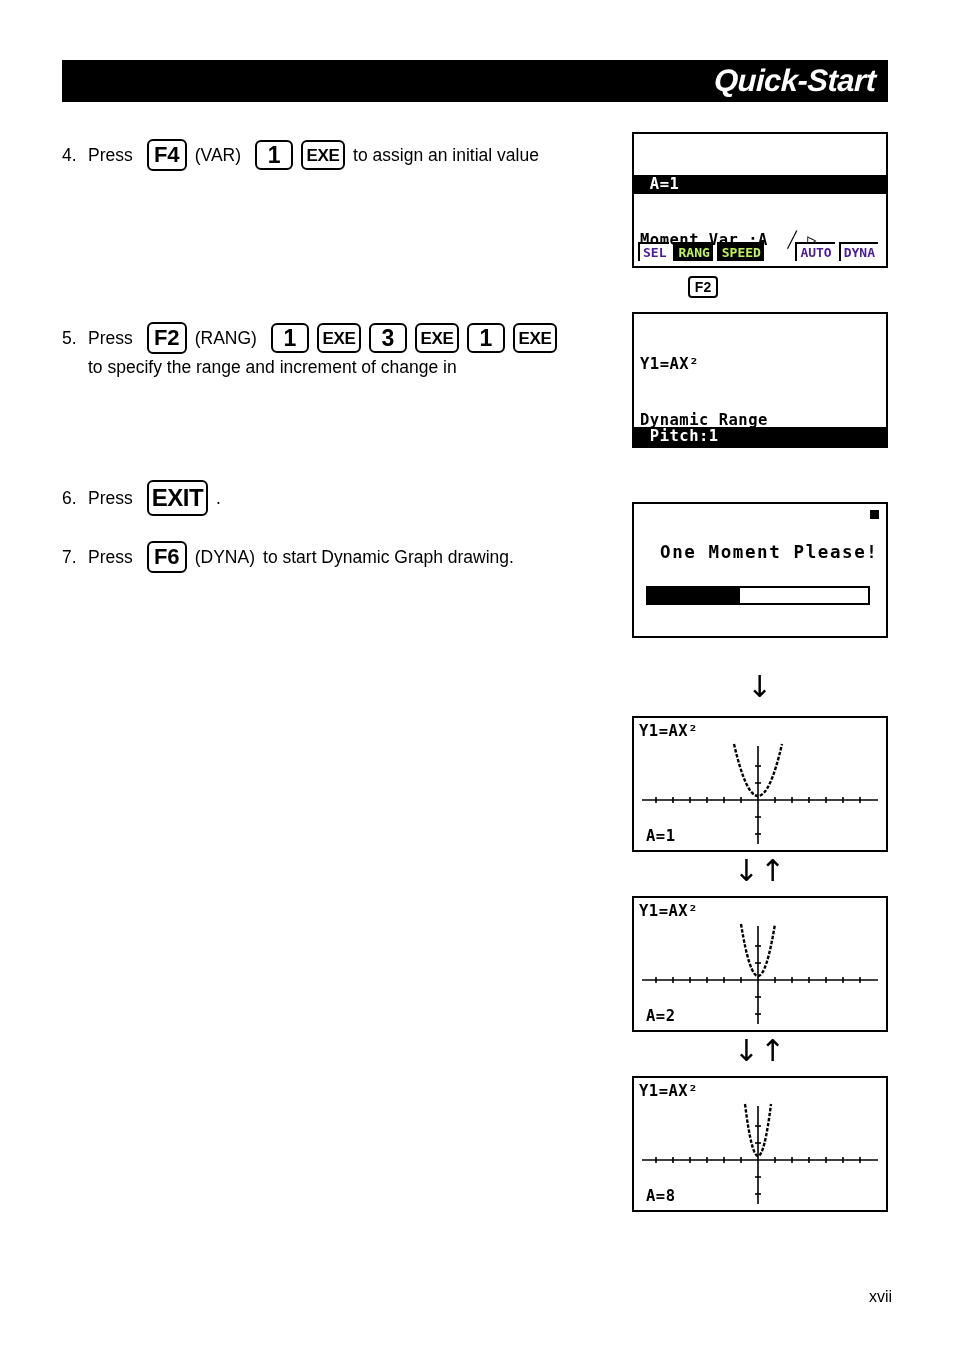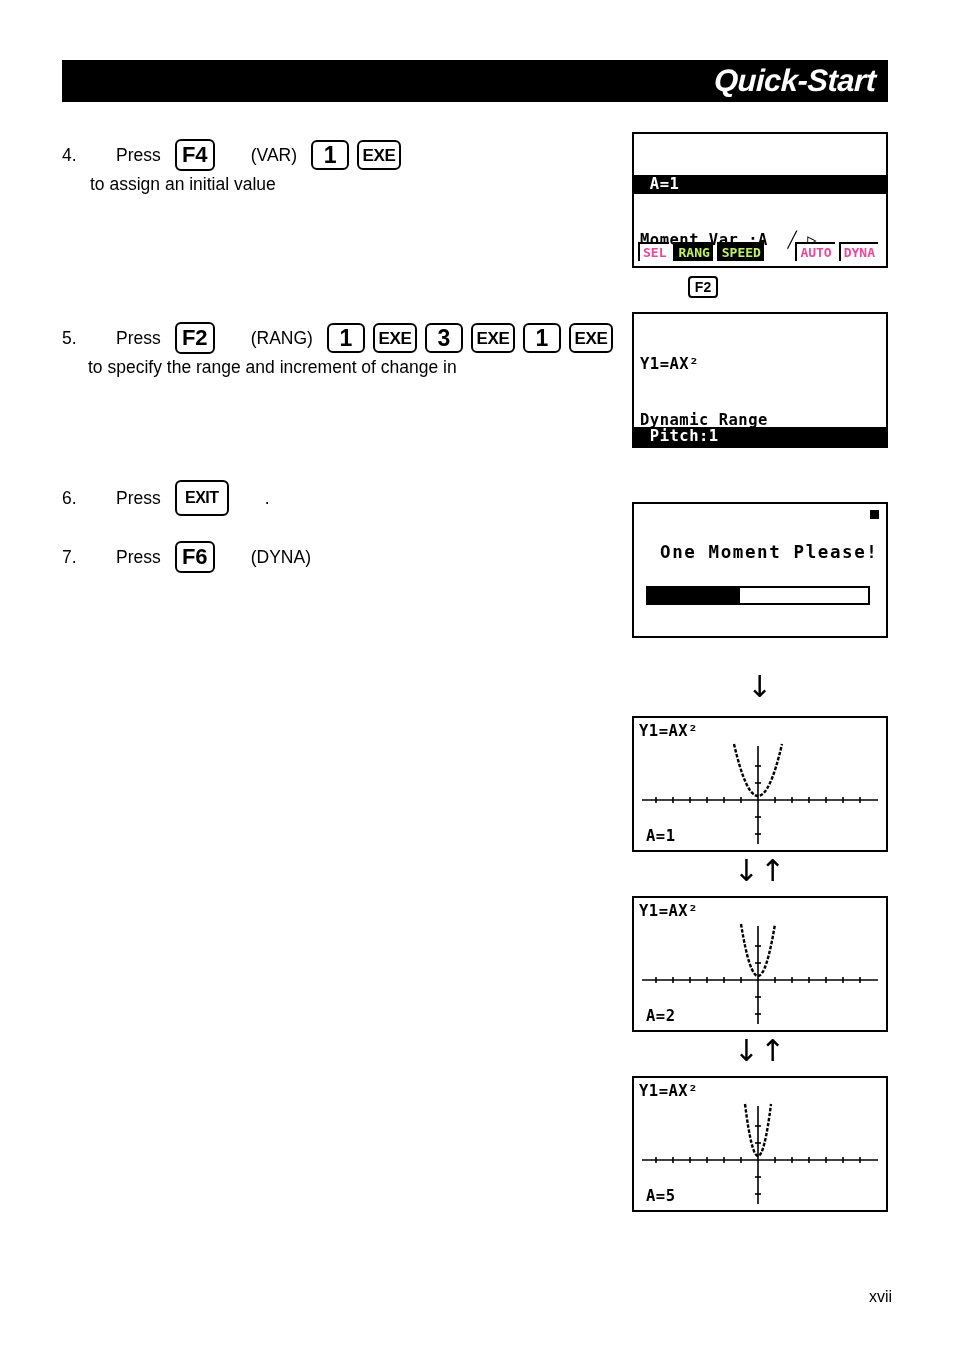--- a/index.html
+++ b/index.html
@@ -50,21 +50,21 @@
     display: flex;
     align-items: center;
     flex-wrap: wrap;
     gap: 0px;
   }
   .step-num {
     display: inline-block;
     width: 26px;
     flex: 0 0 26px;
   }
-  .step-txt { white-space: pre; margin-left: 28px; }
+  .step-txt { white-space: pre; }
   .step-cont {
     margin-left: 26px;
     white-space: pre-wrap;
   }
 
   
   .key {
     display: inline-flex;
     align-items: center;
     justify-content: center;
@@ -73,21 +73,21 @@
     font-weight: bold;
     font-family: "Liberation Sans", sans-serif;
     background: #fff;
     line-height: 1;
     box-sizing: border-box;
     vertical-align: middle;
   }
   .key.k-f  { min-width: 40px; height: 32px; font-size: 22px; padding: 0 3px; }
   .key.k-n  { min-width: 38px; height: 30px; font-size: 23px; padding: 0 3px; }
   .key.k-exe{ min-width: 44px; height: 30px; font-size: 17px; padding: 0 3px; letter-spacing: -0.3px;}
-  .key.k-exit{ min-width: 54px; height: 31px; font-size: 16px; padding: 16px 3px; letter-spacing: -0.5px;}
+  .key.k-exit{ min-width: 54px; height: 31px; font-size: 24px; padding: 16px 3px; letter-spacing: -0.5px;}
   .key.k-small { min-width: 30px; height: 22px; font-size: 14px; border-width: 2px; border-radius: 4px; }
 
   .gap-s { display:inline-block; width: 8px; }
   .gap-m { display:inline-block; width: 14px; }
 
   
   .lcd {
     position: absolute;
     border: 2.5px solid #000;
     background: #ffffff;
@@ -130,21 +130,21 @@
     font-weight: bold;
     letter-spacing: 0px;
     border-left: 2px solid #000;
     border-top: 2px solid #000;
     display: flex;
     align-items: center;
     justify-content: center;
     padding: 0 3px;
     box-sizing: border-box;
     background: #fff;
-    color: #ec4899;
+    color: #4c1d95;
     margin-right: 4px;
   }
   .fkey.inv { background: #000; color: #bef264; border-color: #000; }
   .fkey.spacer { border: none; background: none; flex: 1; margin: 0; }
 
   
   .f2-label {
     position: absolute;
     left: 688px;
     top: 276px;
@@ -276,20 +276,21 @@
 
 <div class="step" style="top:541px;">
   <div class="step-line">
     <span class="step-num">7.</span>
     <span class="step-txt">Press</span>
     <span class="gap-m"></span>
     <span class="key k-f">F6</span>
     <span class="gap-s"></span>
     <span class="step-txt">(DYNA)</span>
     <span class="gap-s"></span>
+    <span class="step-txt">to start Dynamic Graph drawing.</span>
   </div>
 </div>
 
 <div class="lcd" style="left:632px; top:132px; width:256px; height:136px;">
   <div class="lcd-text" style="left:6px; top:4px; right:4px;">
     <span class="lcd-row">Y1=AX²</span>
     <span class="lcd-row">Moment Var :A  ╱ ▷</span>
   </div>
   <div class="lcd-text lcd-row inv" style="left:0px; top:41px; width:100%; padding-left:6px; box-sizing:border-box;"> A=1</div>
   <div class="fkey-strip">
@@ -409,16 +410,16 @@
       <line x1="209" y1="79" x2="209" y2="85"></line>
         <line x1="226" y1="79" x2="226" y2="85"></line>
       <line x1="121" y1="48" x2="127" y2="48"></line>
         <line x1="121" y1="65" x2="127" y2="65"></line>
       <line x1="121" y1="99" x2="127" y2="99"></line>
         <line x1="121" y1="116" x2="127" y2="116"></line>
     </g>
     <path d="M 111 26 Q 124 130 137 26" stroke="#000" stroke-width="2.4" fill="none" stroke-dasharray="3.5 1.6"></path>
   </svg>
   <span class="graph-label tl">Y1=AX²</span>
-  <span class="graph-label bl">A=5</span>
+  <span class="graph-label bl">A=8</span>
 </div>
 
 <div class="page-num">xvii</div>
 
 </body></html>

